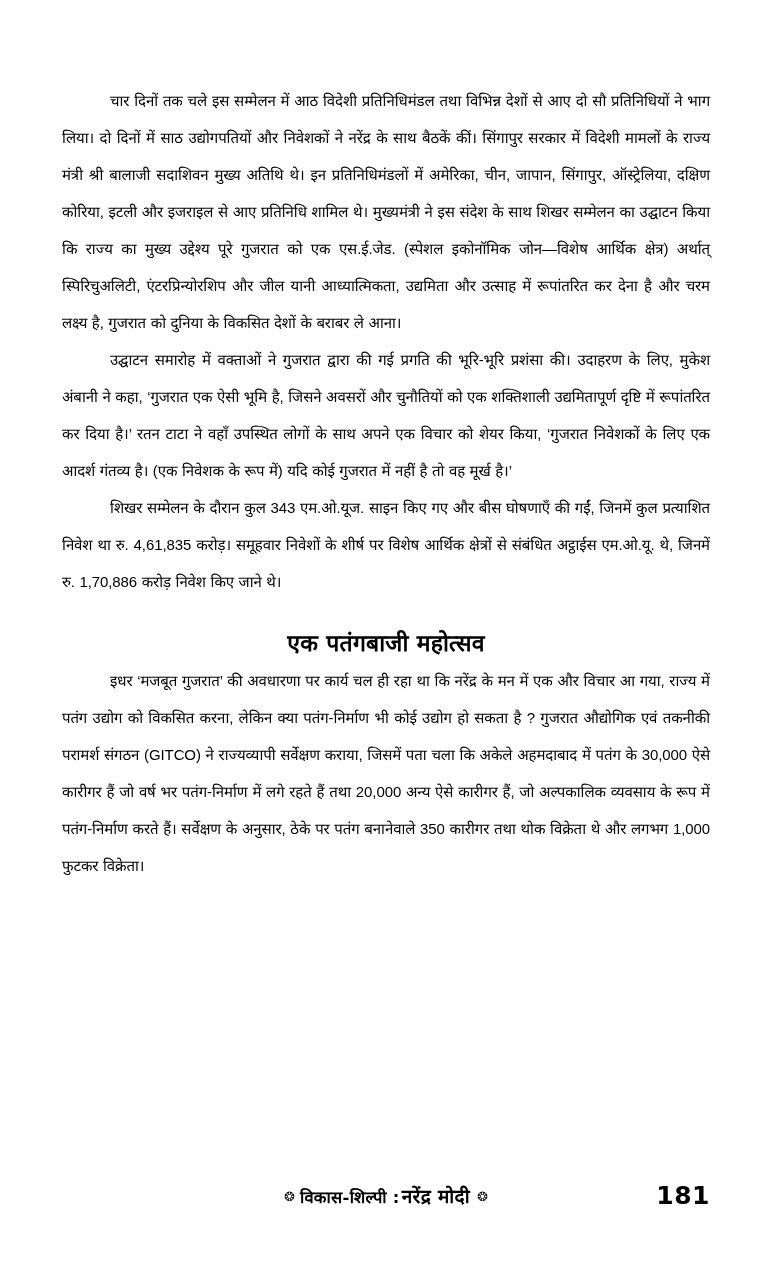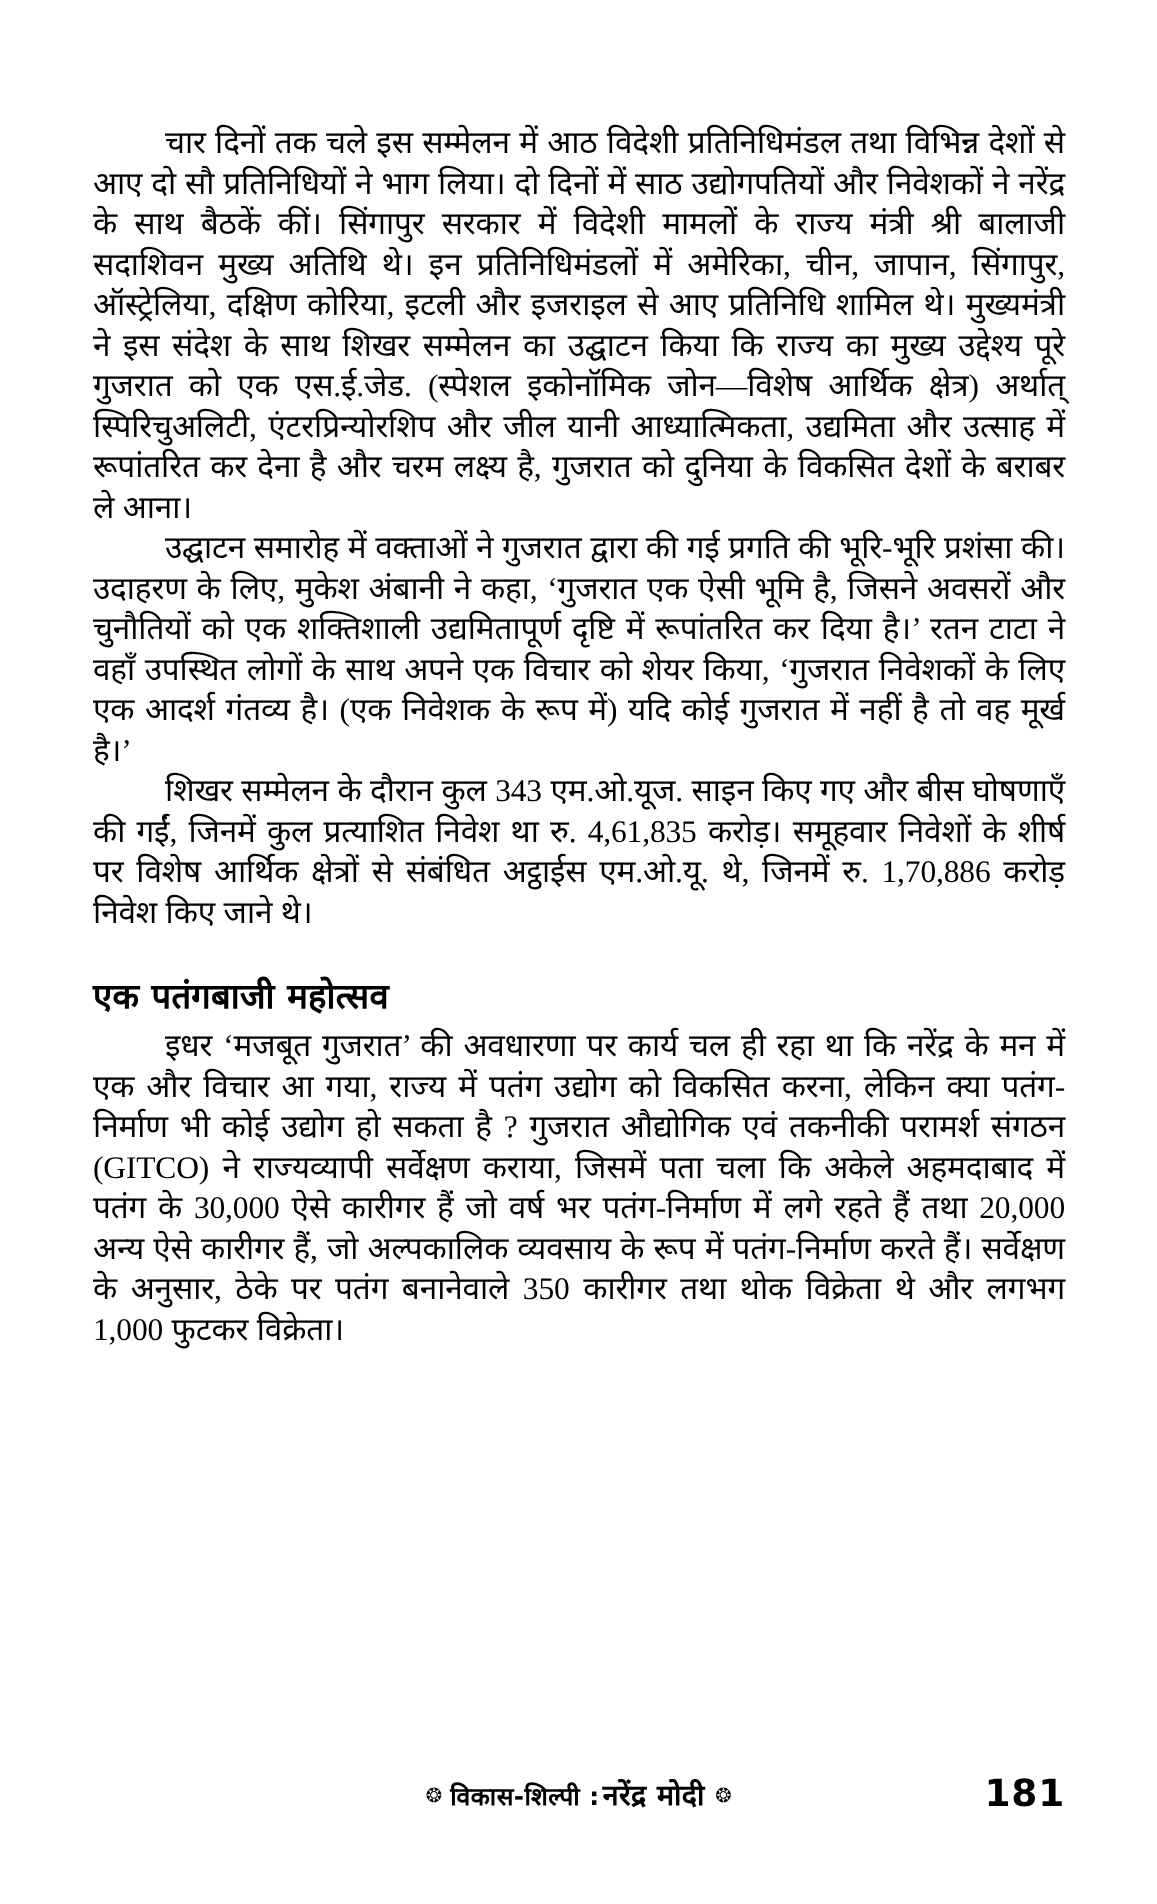--- a/index.html
+++ b/index.html
@@ -24,39 +24,39 @@
     padding: 82px 62px 0 62px;
   }
   .body-text {
     width: 648px;
     margin: 0 auto;
   }
   p.para {
     margin: 0;
     text-align: justify;
     text-justify: inter-word;
-    font-size: 21px;
-    line-height: 27px;
+    font-size: 15px;
+    line-height: 37px;
     text-indent: 48px;
-    font-family: Liberation Serif, serif;
+    font-family: Liberation Sans, sans-serif;
     font-weight: 400;
     letter-spacing: -0.1px;
     word-spacing: 0.5px;
   }
   p.para + p.para {
     margin-top: 0px;
   }
   h2.section-heading {
     margin: 26px 0 2px 0;
     font-size: 23px;
     line-height: 34px;
     font-weight: 700;
     font-family: "DejaVu Sans", "Liberation Sans", sans-serif;
     text-indent: 0;
-    text-align: left;
+    text-align: center;
     letter-spacing: 0.2px;
   }
   .footer {
     position: absolute;
     left: 62px;
     right: 64px;
     bottom: 52px;
     height: 34px;
   }
   .footer-inner {

